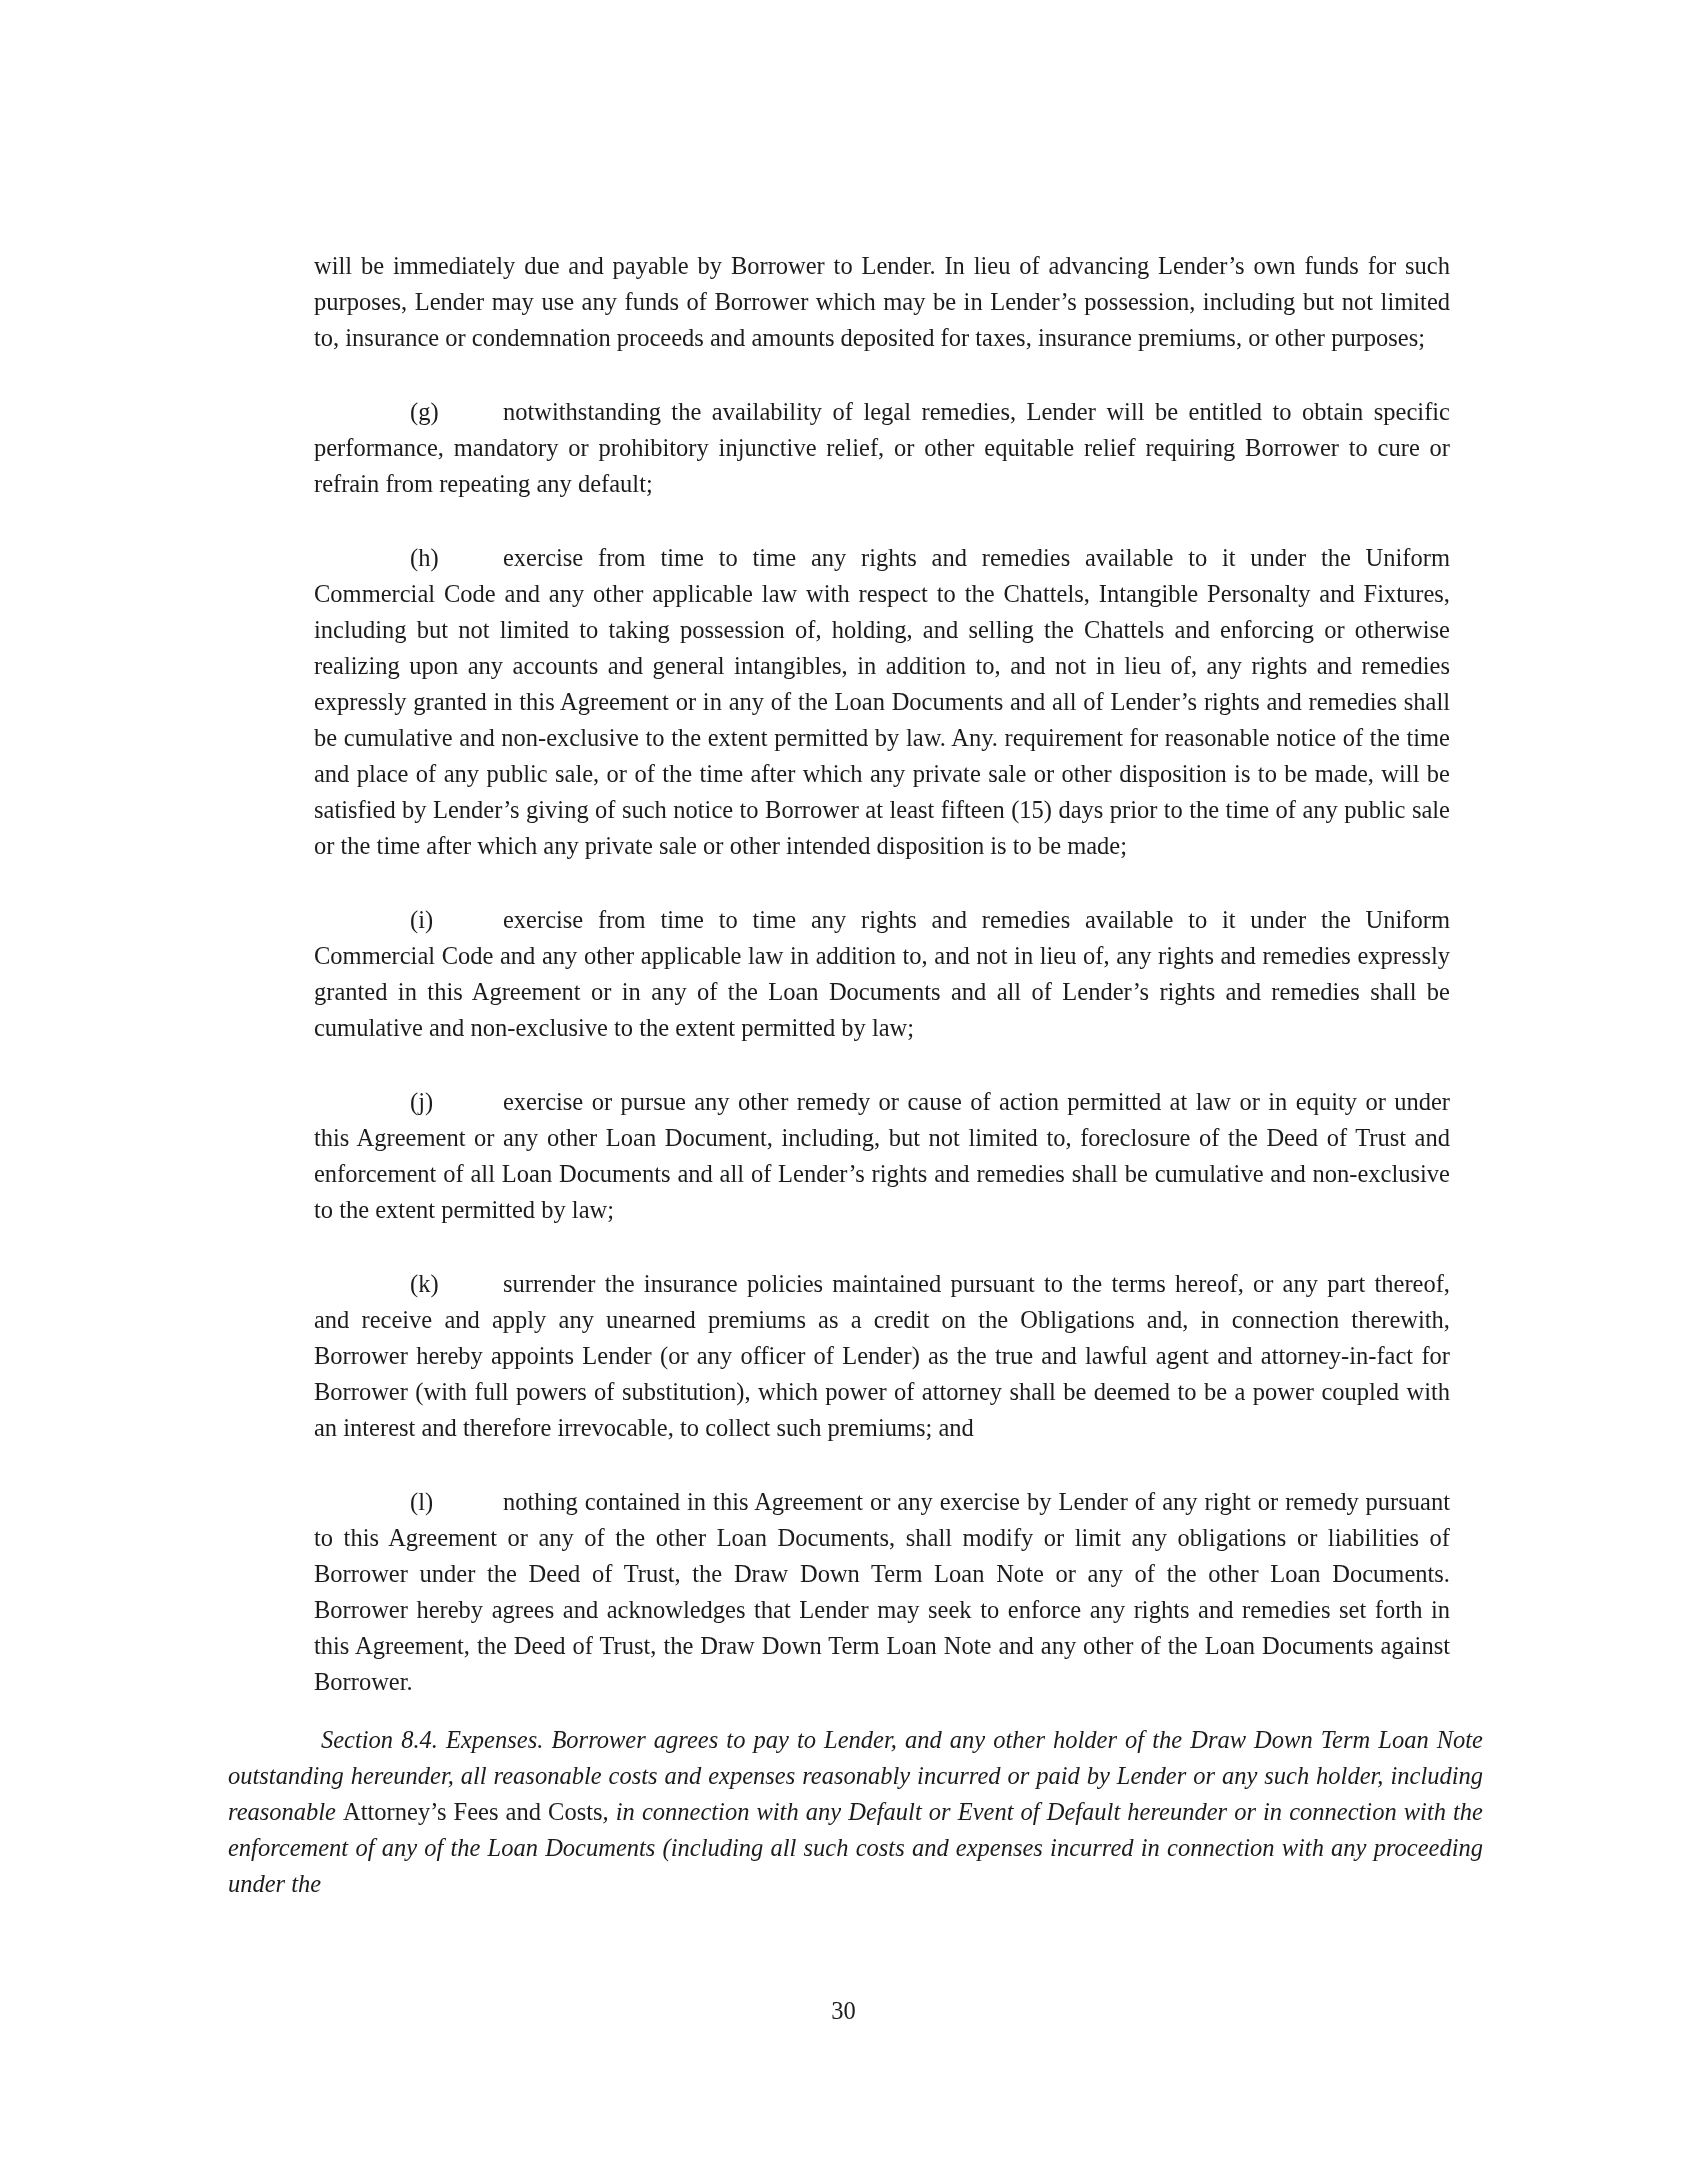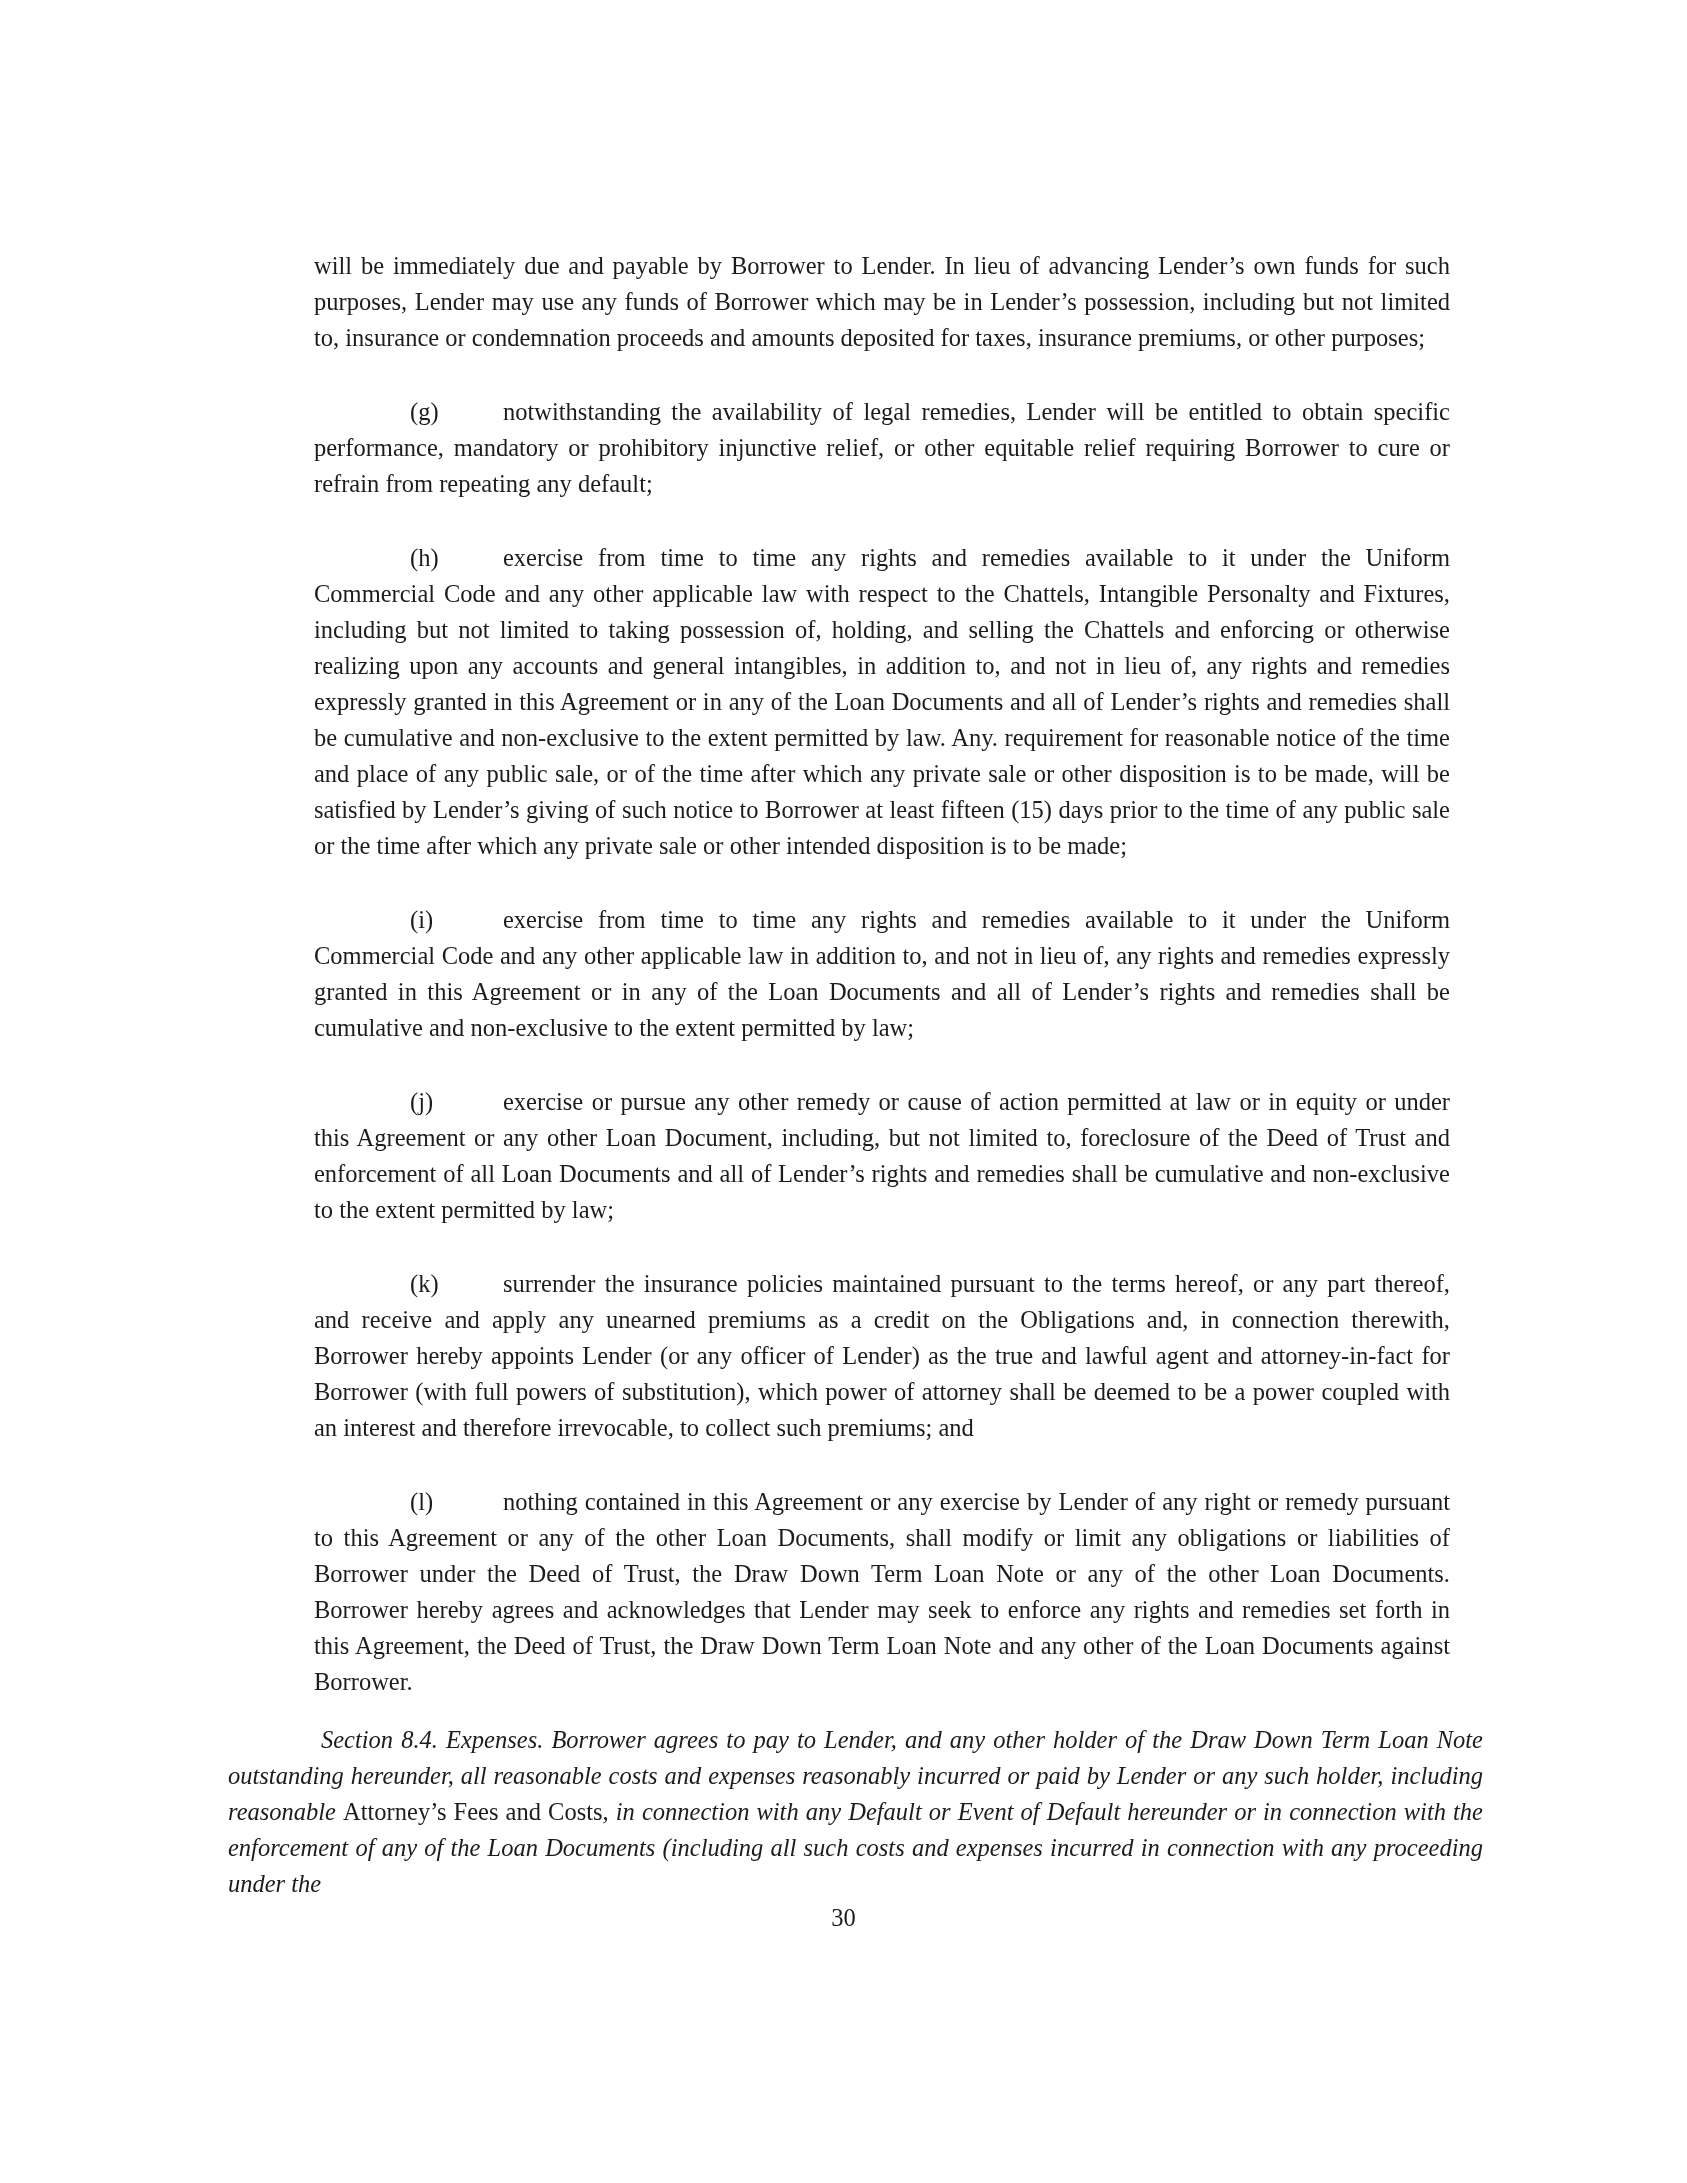--- a/index.html
+++ b/index.html
@@ -39,21 +39,21 @@
   }
   .section-par {
     margin: 0 0 0 0;
     text-align: justify;
     text-indent: 93px;
   }
   .seg-italic { font-style: italic; }
   .seg-roman  { font-style: normal; }
   .page-number {
     position: absolute;
-    top: 1900px;
+    top: 1993px;
     left: 0;
     right: 0;
     text-align: center;
     font-size: 24.5px;
     line-height: 36px;
   }
 </style>
 </head>
 <body>
 

